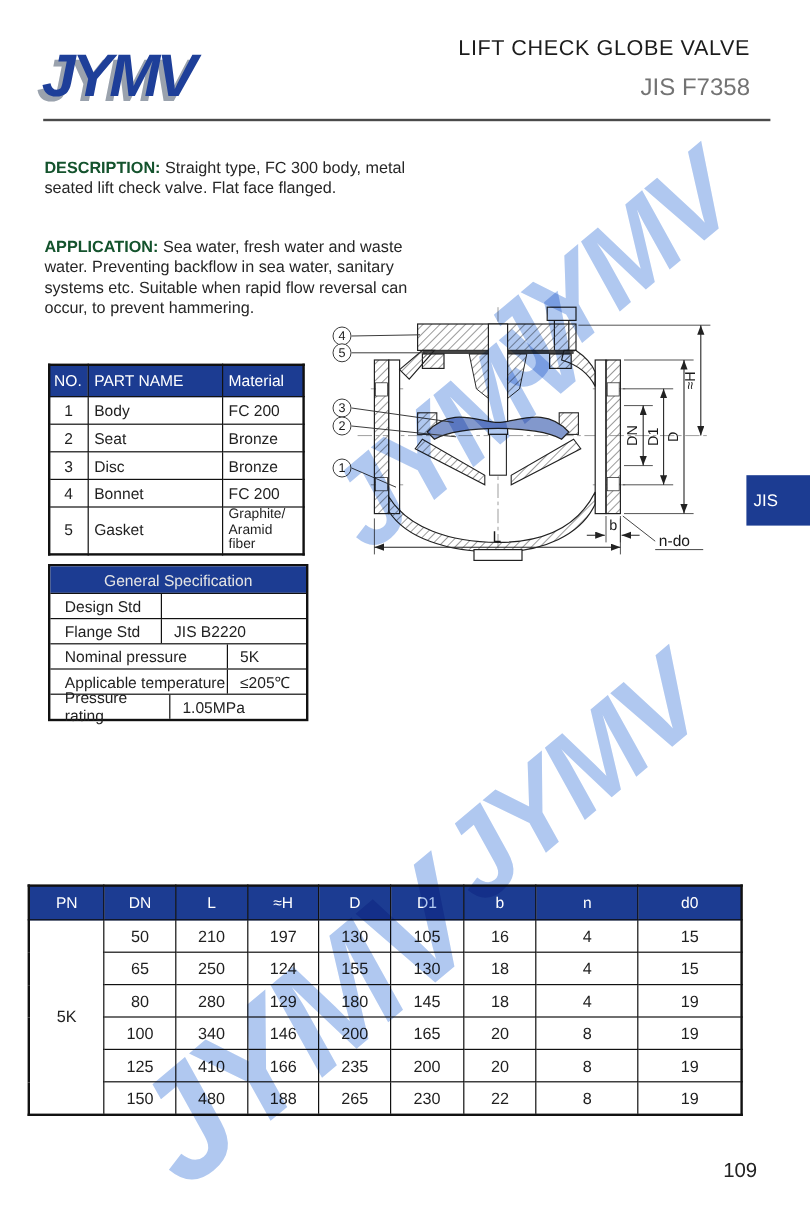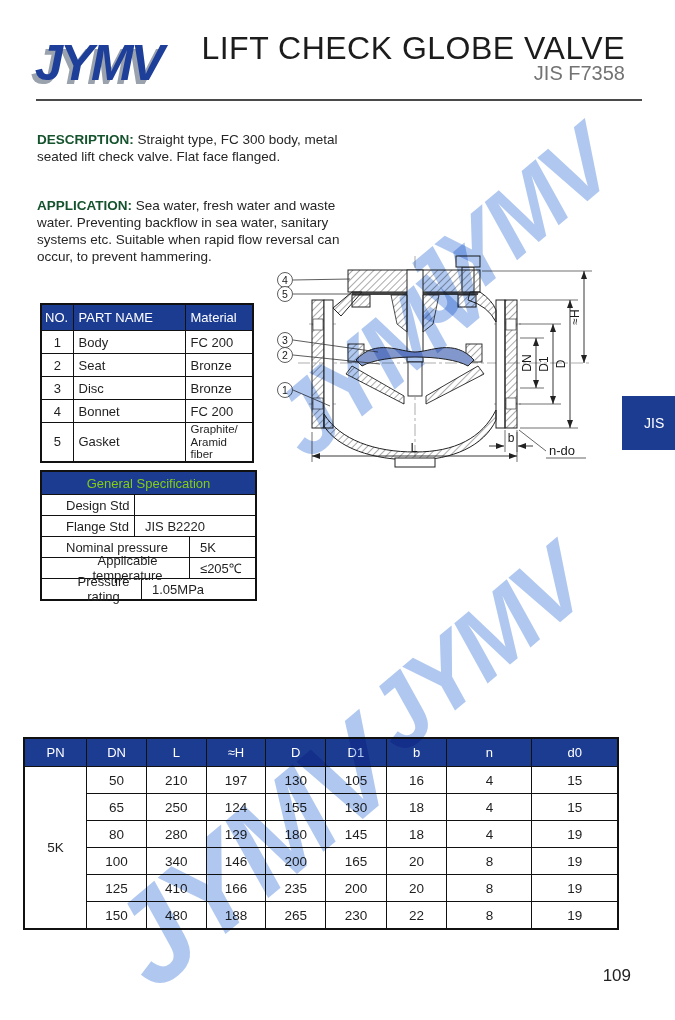--- a/index.html
+++ b/index.html
@@ -10,21 +10,21 @@
   
   .logo{
     position:absolute;left:36px;top:34px;
     font-size:50px;font-weight:bold;font-style:italic;
     letter-spacing:-3px;color:#1e3f99;
     text-shadow:-4px 4px 0 #9aa2ad;
     transform:scaleX(1.02);
   }
   .title{
     position:absolute;right:50px;top:30px;width:560px;
-    text-align:right;font-size:32px;color:#1c1c1c;letter-spacing:.5px;
+    text-align:right;font-size:18px;color:#1c1c1c;letter-spacing:.5px;
   }
   .subtitle{
     position:absolute;right:50px;top:62px;width:300px;
     text-align:right;font-size:20px;color:#737373;
   }
   .rule{position:absolute;left:36px;top:99px;width:606px;height:2px;background:#4a4a4a;}
   
   .para{position:absolute;font-size:13.5px;line-height:17px;color:#262626;}
   .para b{color:#14532d;}
   #desc{left:37px;top:131px;width:302px;}
@@ -34,35 +34,35 @@
   .parts{position:absolute;left:40px;top:303px;width:212px;table-layout:fixed;}
   .parts th,.parts td{border:1.5px solid #111;font-weight:normal;}
   .parts{border:2px solid #111;}
   .parts th{background:#1c3c92;color:#fff;font-size:13px;text-align:left;height:25px;padding:0 0 0 5px;}
   .parts td{font-size:13px;height:22px;padding:0 0 0 5px;}
   .parts td.c{text-align:center;padding:0;}
   .parts tr.tall td{height:28px;margin-top:26px;}
   .parts td.small{font-size:11.5px;line-height:12.5px;padding-right:2px;}
   
   .gs{position:absolute;left:40px;top:470px;width:213px;border:2px solid #111;background:transparent;}
-  .gs-head{background:#1c3c92;color:#84cc16;font-size:13px;height:22px;display:flex;align-items:center;justify-content:center;}
+  .gs-head{background:#1c3c92;color:#e5e5e5;font-size:13px;height:22px;display:flex;align-items:center;justify-content:center;}
   .gs-row{display:flex;border-top:1.5px solid #111;height:20px;align-items:stretch;font-size:13px;}
-  .gs-label{display:flex;align-items:center;padding-left:24px;border-right:1.5px solid #111;box-sizing:border-box;text-align:center;}
+  .gs-label{display:flex;align-items:center;padding-left:12px;border-right:1.5px solid #111;box-sizing:border-box;}
   .gs-value{display:flex;align-items:center;padding-left:10px;}
   .w-a{width:93px;} .w-b{width:148px;} .w-c{width:100px;}
   
   .dims{position:absolute;left:23px;top:737px;width:596px;table-layout:fixed;border:2px solid #111;}
   .dims th,.dims td{border:1.5px solid #111;}
   .dims th{background:#1c3c92;color:#fff;font-size:13px;font-weight:normal;height:25px;}
   .dims td{font-size:13.5px;text-align:center;height:24px;background:transparent;}
   
   .side-tab{
-    position:absolute;left:622px;top:396px;width:53px;height:54px;
+    position:absolute;left:622px;top:396px;width:53px;height:42px;
     background:#1c3c92;color:#fff;font-size:14px;
-    display:flex;align-items:center;padding-left:22px;box-sizing:border-box;
+    display:flex;align-items:center;padding-left:6px;box-sizing:border-box;
   }
   .pagenum{position:absolute;right:44px;top:966px;font-size:17px;color:#222;}
   
   .wm{
     position:absolute;font-weight:bold;font-style:italic;color:#b0c8f0;
     letter-spacing:-4px;mix-blend-mode:multiply;pointer-events:none;z-index:6;
     transform:translate(-50%,-50%) rotate(-40deg);white-space:nowrap;
   }
   #wm1{left:505px;top:228px;font-size:95px;}
   #wm2{left:382px;top:356px;font-size:98px;}

